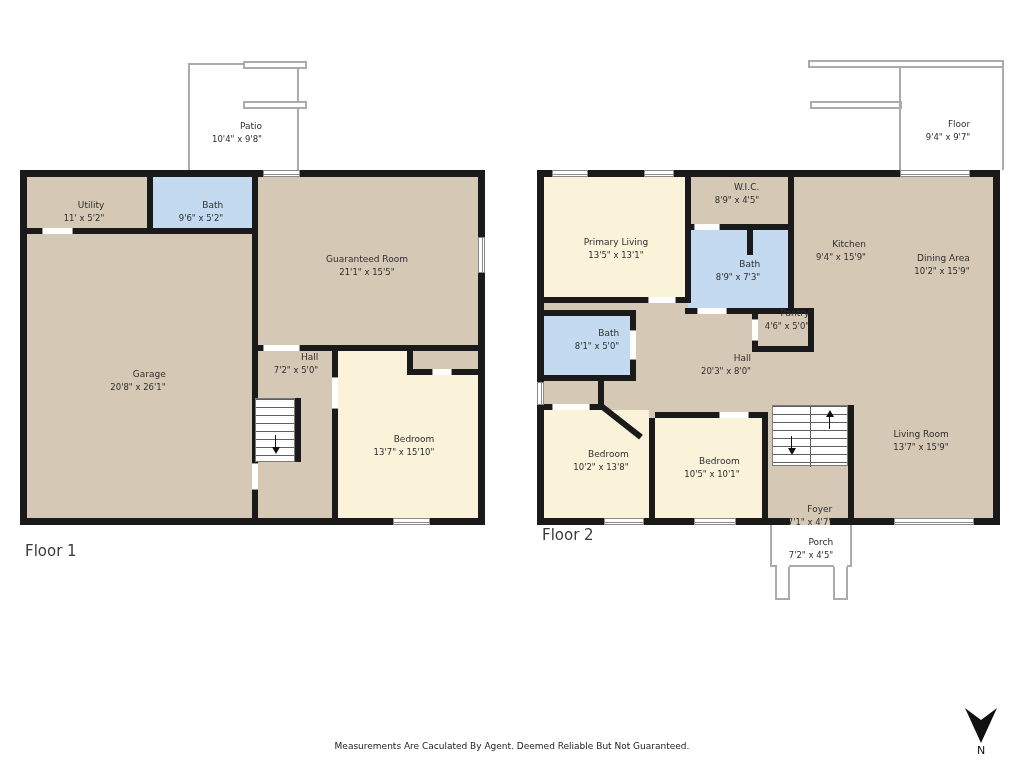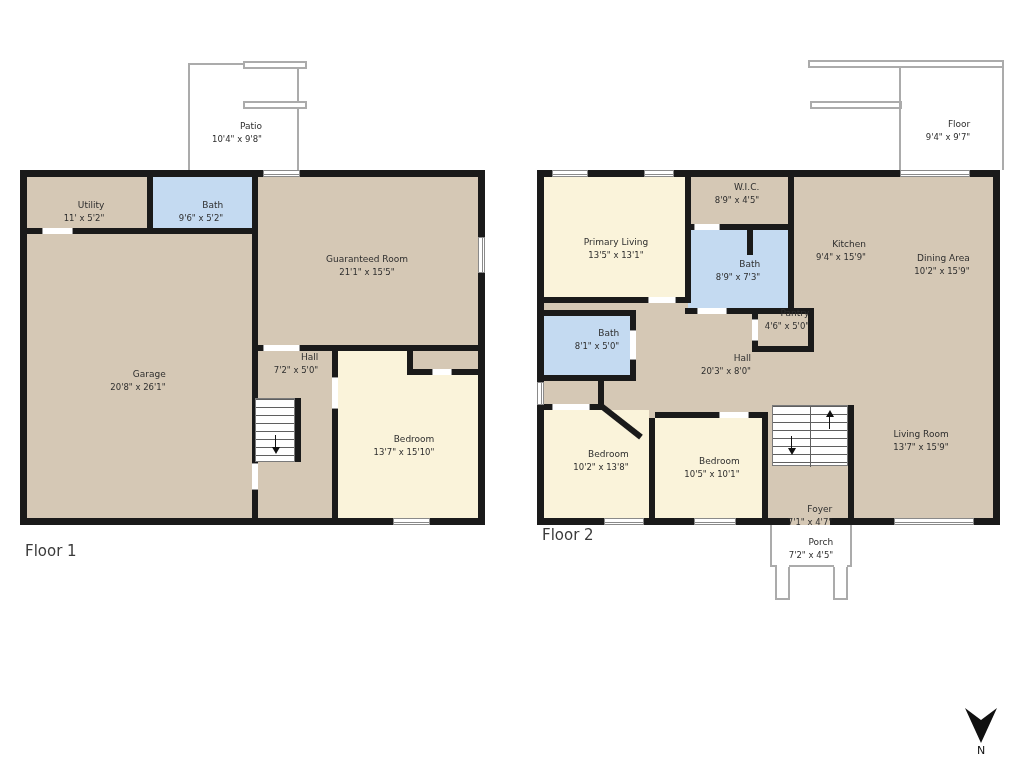--- a/index.html
+++ b/index.html
@@ -249,20 +249,21 @@
     <div class="dm">13'7" x 15'9"</div>
   </div>
   <div class="rlabel" style="left:811px;top:549px">
     <div class="nm">Porch</div>
     <div class="dm">7'2" x 4'5"</div>
   </div>
 
   <div class="floor-tag" style="left:25px;top:542px">Floor 1</div>
   <div class="floor-tag" style="left:542px;top:526px">Floor 2</div>
 
+  <div class="footer">Measurements Are Caculated By Agent. Deemed Reliable But Not Guaranteed.</div>
 
   <div class="compass" style="left:961px;top:706px;width:40px;height:56px">
     <svg width="40" height="38" viewBox="0 0 40 38">
       <polygon points="4,2 20,14 36,2 20,37" fill="#111"></polygon>
     </svg>
     <div class="n">N</div>
   </div>
 
 </div>
 

